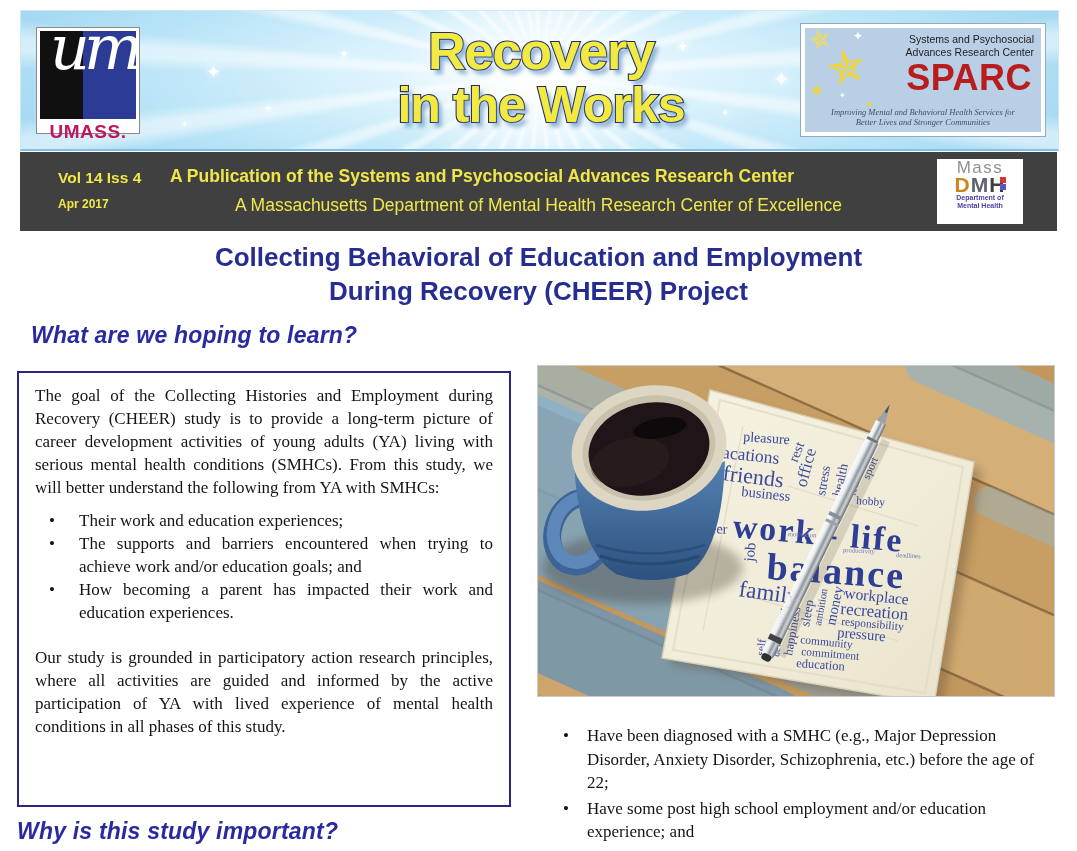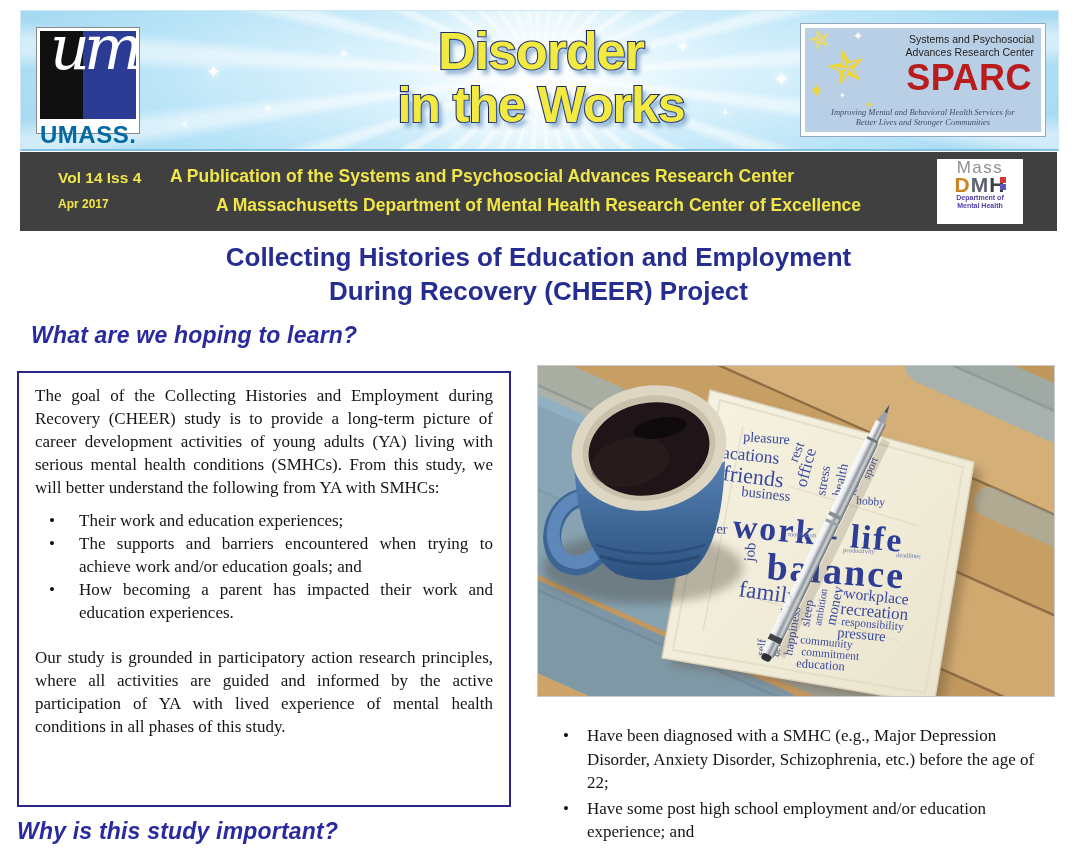--- a/index.html
+++ b/index.html
@@ -16,21 +16,21 @@
       radial-gradient(ellipse 70% 130% at 50% 46%, #f4fcff 0%, #d8f1fc 28%, #b7e3f7 58%, #9fd6f0 84%, #95cfec 100%);}
   .sparkle{position:absolute;color:#fff;text-shadow:0 0 6px #fff,0 0 12px #e6f7ff;opacity:.95;}
 
   .umass-logo{position:absolute;left:15px;top:16px;width:104px;height:107px;background:#fff;
     border:1px solid #8a8a8a;padding:3px;box-sizing:border-box;}
   .umass-mono{position:relative;height:88px;display:flex;overflow:hidden;}
   .umass-mono .blk{width:45%;background:#101010;}
   .umass-mono .blu{flex:1;background:#2c3b94;}
   .umass-script{position:absolute;left:10px;top:-14px;font-family:"DejaVu Serif",serif;
     font-style:italic;font-size:62px;color:#fff;line-height:1;letter-spacing:-6px;}
-  .umass-word{margin-top:2px;text-align:center;font-weight:bold;font-size:24px;color:#0369a1;
+  .umass-word{margin-top:2px;text-align:center;font-weight:bold;font-size:19px;color:#be185d;
     letter-spacing:.5px;}
 
   .banner-title{position:absolute;left:300px;top:14px;width:440px;text-align:center;
     font-weight:bold;color:#f3ea41;letter-spacing:-1px;
     -webkit-text-stroke:2.2px #232a66;paint-order:stroke fill;
     text-shadow:4px 5px 4px rgba(80,130,185,.6);}
   .banner-title .l1{font-size:52px;line-height:52px;}
   .banner-title .l2{font-size:50px;line-height:56px;}
 
   .sparc-logo{position:absolute;left:780px;top:13px;width:244px;height:112px;background:#b9cfe5;
@@ -44,21 +44,21 @@
   .sparc-stars{position:absolute;left:4px;top:2px;width:86px;height:96px;}
   .sparc-stars span{position:absolute;line-height:1;}
 
   
   .pub-bar{position:absolute;left:20px;top:152px;width:1037px;height:79px;background:#404040;}
   .pub-vol{position:absolute;left:38px;top:17px;font-size:15.5px;font-weight:bold;color:#f0e64a;}
   .pub-date{position:absolute;left:38px;top:45px;font-size:12px;font-weight:bold;color:#f0e64a;}
   .pub-l1{position:absolute;left:150px;right:150px;top:14px;text-align:left;font-size:17.5px;
     font-weight:bold;color:#f0e64a;}
   .pub-l2{position:absolute;left:150px;right:150px;top:43px;text-align:center;font-size:17.5px;
-    font-weight:bold;color:#f0e64a;}
+    font-weight:normal;color:#f0e64a;}
   .dmh-logo{position:absolute;right:34px;top:7px;width:86px;height:65px;background:#fff;
     text-align:center;box-sizing:border-box;padding-top:2px;}
   .dmh-mass{font-size:17px;line-height:14px;color:#8e9094;letter-spacing:1.5px;font-weight:500;}
   .dmh-row{font-size:21px;line-height:19px;font-weight:bold;letter-spacing:1px;}
   .dmh-d{color:#cd8420;}
   .dmh-m{color:#5b6470;}
   .dmh-h{color:#3f3f41;position:relative;display:inline-block;}
   .dmh-h i{position:absolute;width:6px;height:6px;right:-1px;}
   .dmh-h .sq-red{top:2px;background:#d4372c;}
   .dmh-h .sq-blue{top:9px;background:#5a55c2;}
@@ -114,21 +114,21 @@
     <div class="umass-logo">
       <div class="umass-mono">
         <div class="blk"></div>
           <div class="blu"></div>
         <span class="umass-script">um</span>
       </div>
       <div class="umass-word">UMASS.</div>
     </div>
 
     <div class="banner-title">
-      <div class="l1">Disorder</div>
+      <div class="l1">Recovery</div>
       <div class="l2">in the Works</div>
     </div>
 
     <div class="sparc-logo">
       <div class="sparc-stars">
         <span style="left:18px;top:14px;font-size:46px;color:#f2d531;transform:rotate(-12deg);">✯</span>
         <span style="left:0px;top:-4px;font-size:26px;color:#f4dc4a;transform:rotate(-18deg);">✯</span>
         <span style="left:0px;top:52px;font-size:18px;color:#f2d531;">✶</span>
         <span style="left:44px;top:0px;font-size:12px;color:#ffffff;">✦</span>
         <span style="left:56px;top:70px;font-size:10px;color:#f2d531;">✦</span>
@@ -155,21 +155,21 @@
       <div class="dmh-mass">Mass</div>
       <div class="dmh-row"><span class="dmh-d">D</span><span class="dmh-m">M</span><span class="dmh-h"><span>H</span><i class="sq-red"></i><i class="sq-blue"></i></span></div>
       <div class="dmh-dept">
         <div>Department of</div>
         <div>Mental Health</div>
       </div>
     </div>
   </div>
 
   <div class="article-title">
-    <div>Collecting Histories of Education and Employment</div>
+    <div>Collecting Behavioral of Education and Employment</div>
     <div>During Recovery (CHEER) Project</div>
   </div>
 
   <div class="h-learn">What are we hoping to learn?</div>
 
   <div class="learn-box">
     <p class="p1">The goal of the Collecting Histories and Employment during Recovery (CHEER) study is to provide a long-term picture of career development activities of young adults (YA) living with serious mental health conditions (SMHCs). From this study, we will better understand the following from YA with SMHCs:</p>
     <ul>
       <li>Their work and education experiences;</li>
       <li>The supports and barriers encountered when trying to achieve work and/or education goals; and</li>

